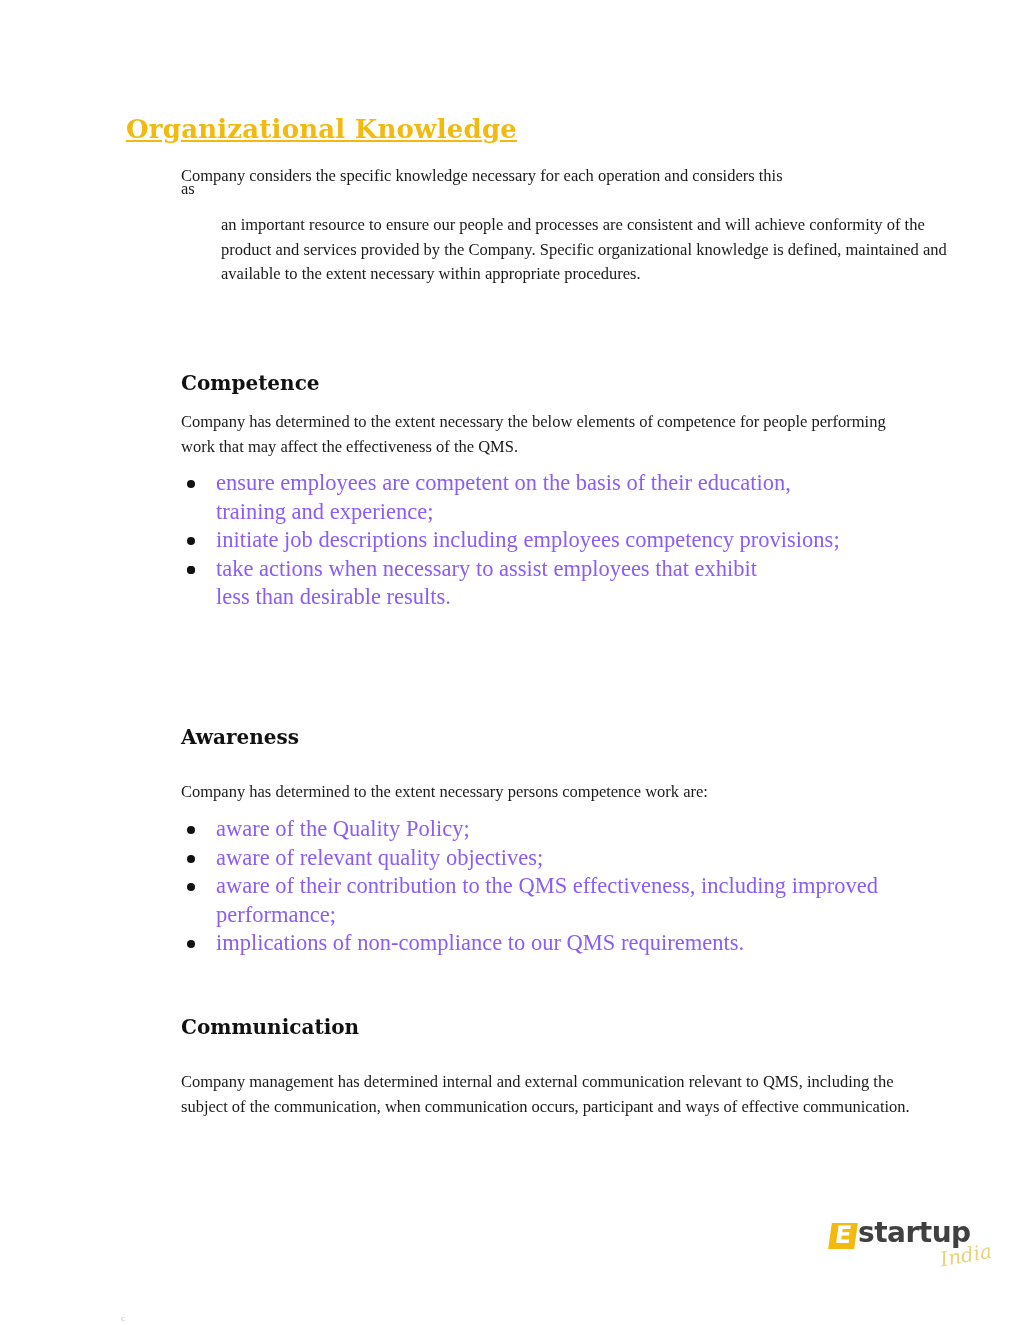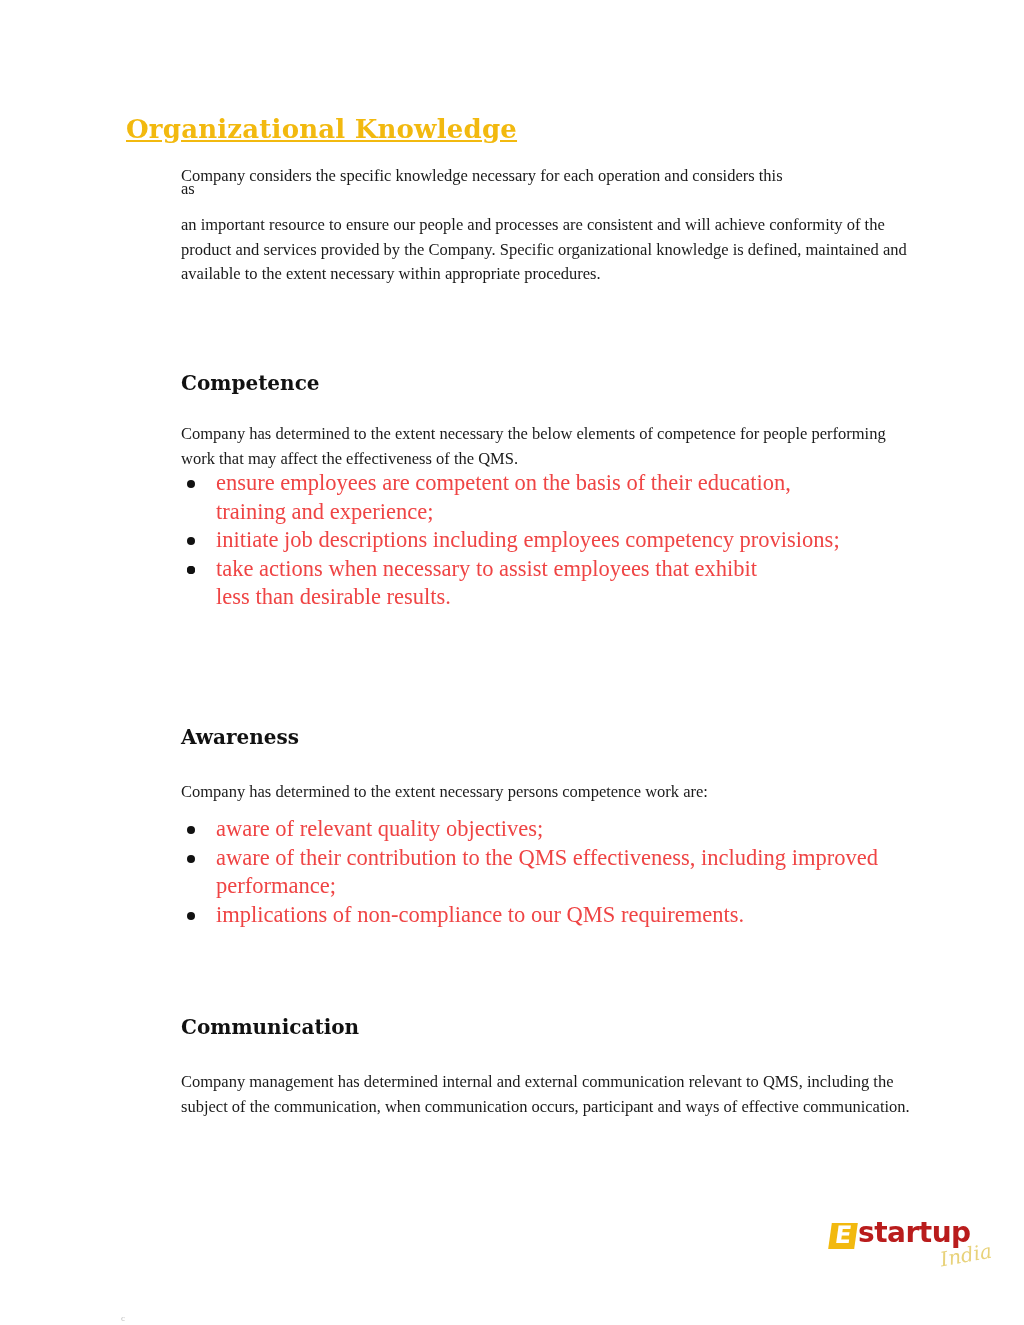--- a/index.html
+++ b/index.html
@@ -56,21 +56,21 @@
       list-style: none;
       margin: 0;
       padding: 0;
     }
     ul.bullets li {
       position: relative;
       padding-left: 35px;
       font-family: "Liberation Serif", serif;
       font-size: 22.5px;
       line-height: 28.5px;
-      color: #ef4444;
+      color: #8b5cf6;
     }
     ul.bullets li .bullet-dot {
       position: absolute;
       left: 6px;
       top: 11px;
       width: 8px;
       height: 8px;
       border-radius: 50%;
       background: #111111;
     }
@@ -100,21 +100,21 @@
       color: #ffffff;
       line-height: 26px;
     }
     .logo-word {
       position: absolute;
       left: 30px;
       top: 1px;
       font-family: "DejaVu Sans", sans-serif;
       font-weight: bold;
       font-size: 28px;
-      color: #b91c1c;
+      color: #404040;
       letter-spacing: -0.5px;
       line-height: 34px;
     }
     .logo-script {
       position: absolute;
       left: 112px;
       top: 28px;
       font-family: "DejaVu Serif", serif;
       font-style: italic;
       font-size: 20px;
@@ -132,47 +132,48 @@
     }
   </style>
 </head>
 <body>
 
 <div class="page-title">Organizational Knowledge</div>
 
 <div class="block" style="top:169px;">
   <p class="para">
     <span class="tight"><span>Company considers the specific knowledge necessary for each operation and considers this</span><br><span>as</span></span>
-    <span style="display:block; width:740px;">an important resource to ensure our people and processes are consistent and will achieve conformity of the product and services provided by the Company. Specific organizational knowledge is defined, maintained and available to the extent necessary within appropriate procedures.</span>
+    <span style="display:block; width:740px;margin-left:40px;">an important resource to ensure our people and processes are consistent and will achieve conformity of the product and services provided by the Company. Specific organizational knowledge is defined, maintained and available to the extent necessary within appropriate procedures.</span>
   </p>
 </div>
 
 <div class="block" style="top:371px;">
   <h2 class="section-heading">Competence</h2>
 </div>
-<div class="block" style="top:410px; width:720px;margin-top:12px;">
+<div class="block" style="top:410px; width:720px;">
   <p class="para">Company has determined to the extent necessary the below elements of competence for people performing work that may affect the effectiveness of the QMS.</p>
 </div>
 <div class="block" style="top:469px; width:750px;">
   <ul class="bullets">
     <li style="width:575px;"><span class="bullet-dot"></span><span>ensure employees are competent on the basis of their education, training and experience;</span></li>
     <li><span class="bullet-dot"></span><span>initiate job descriptions including employees competency provisions;</span></li>
     <li><span class="bullet-dot"></span></li>
     <li style="width:580px;"><span class="bullet-dot"></span><span>take actions when necessary to assist employees that exhibit less than desirable results.</span></li>
   </ul>
 </div>
 
 <div class="block" style="top:725px;">
   <h2 class="section-heading">Awareness</h2>
 </div>
 <div class="block" style="top:780px;">
   <p class="para">Company has determined to the extent necessary persons competence work are:</p>
 </div>
 <div class="block" style="top:815px; width:720px;">
   <ul class="bullets">
+    <li><span class="bullet-dot"></span><span>aware of the Quality Policy;</span></li>
     <li><span class="bullet-dot"></span><span>aware of relevant quality objectives;</span></li>
     <li><span class="bullet-dot"></span><span>aware of their contribution to the QMS effectiveness, including improved performance;</span></li>
     <li><span class="bullet-dot"></span><span>implications of non-compliance to our QMS requirements.</span></li>
   </ul>
 </div>
 
 <div class="block" style="top:1015px;">
   <h2 class="section-heading">Communication</h2>
 </div>
 <div class="block" style="top:1070px; width:745px;">

